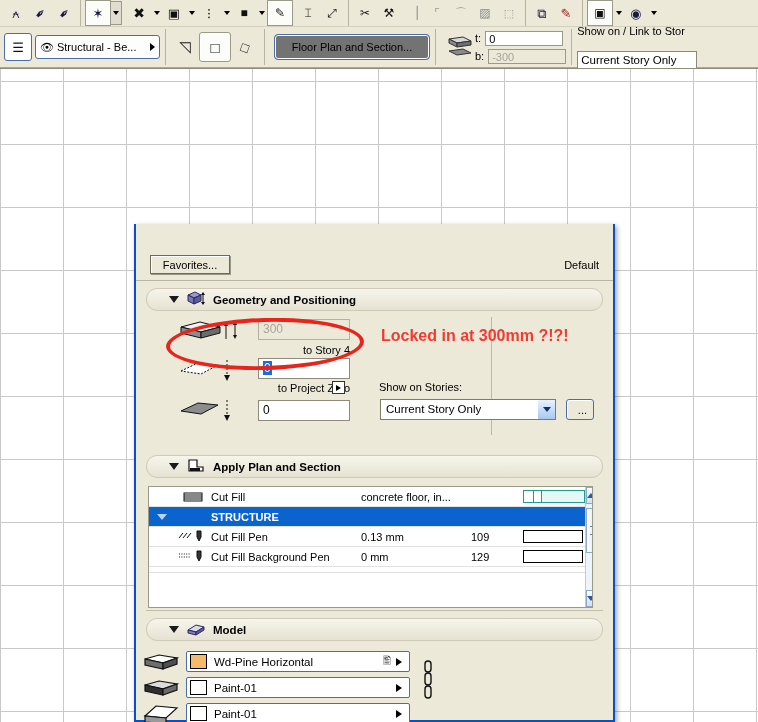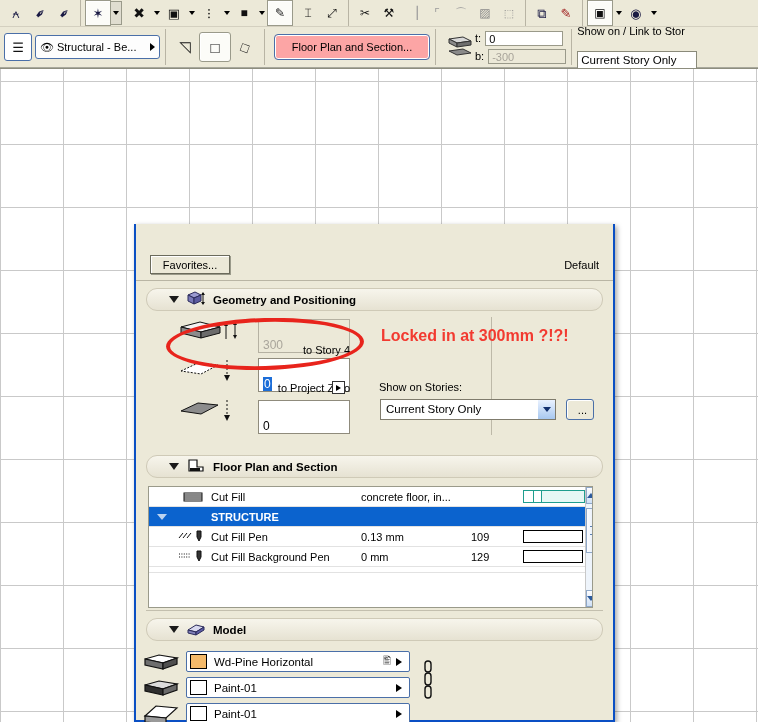--- a/index.html
+++ b/index.html
@@ -42,21 +42,21 @@
   .ico{font-size:13px;line-height:1;color:#1a1a44;}
   .ico-dark{color:#111;}
   
   .combo-btn{
     height:24px;border:1px solid #4a6fa8;background:#fdfdfd;border-radius:3px;
     display:flex;align-items:center;padding:0 4px;box-sizing:border-box;
     font-size:11px;color:#000;
   }
   .combo-btn .tri{width:0;height:0;border-top:4px solid transparent;border-bottom:4px solid transparent;border-left:5px solid #000;margin-left:5px;}
   .flat-btn{
-    height:26px;border:1px solid #4a6fa8;background:#fca5a5;border-radius:4px;
+    height:26px;border:1px solid #4a6fa8;background:#737373;border-radius:4px;
     display:flex;align-items:center;justify-content:center;padding:0 12px;
     box-sizing:border-box;font-size:11px;
     box-shadow:0 0 0 1px #fff inset;
   }
   .mini-field{
     width:78px;height:15px;border:1px solid #9a9a8a;background:#fff;
     font-size:11px;line-height:14px;padding:0 3px;box-sizing:border-box;
   }
   .mini-field.dis{background:#ece9d8;color:#a8a49a;}
   .small-lab{font-size:11px;}
@@ -126,21 +126,21 @@
     width:0;height:0;border-left:5px solid transparent;border-right:5px solid transparent;
     border-top:7px solid #1a1a1a;margin-left:22px;flex:none;
   }
   .sec-head .sico{width:20px;height:18px;margin-left:7px;flex:none;position:relative;}
   .sec-head .stxt{margin-left:7px;font-weight:bold;font-size:11.5px;}
   
   #geo-body{position:relative;height:132px;}
   .geo-ico{position:absolute;width:44px;height:22px;}
   .in-box{
     position:absolute;height:21px;border:1px solid #8f8b7c;background:#fff;
-    font-size:12px;line-height:19px;padding:16px 4px;box-sizing:border-box;
+    font-size:12px;line-height:19px;padding:0 4px;box-sizing:border-box;
   }
   .in-box.dis{background:#ece9d8;color:#a9a59b;border-color:#b5b1a2;}
   .lab-r{position:absolute;font-size:11px;text-align:right;}
   .arrow-box{
     position:absolute;width:13px;height:13px;border:1px solid #333;background:#fff;
     display:flex;align-items:center;justify-content:center;box-sizing:border-box;
   }
   .arrow-box i{width:0;height:0;border-top:3px solid transparent;border-bottom:3px solid transparent;border-left:5px solid #000;}
   #vdiv{position:absolute;left:355px;top:6px;width:1px;height:118px;background:#bdb9a8;}
   .sel-select{
@@ -459,21 +459,21 @@
 
   <div style="position:absolute;left:0;top:224px;width:477px;">
     <div class="sec-head">
       <div class="caret"></div>
       <div class="sico">
         <svg width="20" height="18" viewBox="0 0 20 18">
           <path d="M3 2 L11 2 L11 9 L17 9 L17 13 L3 13 Z" fill="#fff" stroke="#111" stroke-width="1.2"></path>
           <rect x="4" y="10" width="10" height="3" fill="#111"></rect>
         </svg>
       </div>
-      <div class="stxt">Floor Plan and Section</div>
+      <div class="stxt">Apply Plan and Section</div>
     </div>
 
     <div id="list-wrap">
       <div id="list-rows">
 
         <div class="lrow">
           <div class="c-tri"></div>
           <div class="c-ico">
             <svg width="20" height="12" viewBox="0 0 20 12">
                 <rect x="1" y="2" width="18" height="8" fill="#fff" stroke="#111" stroke-width="1"></rect>

